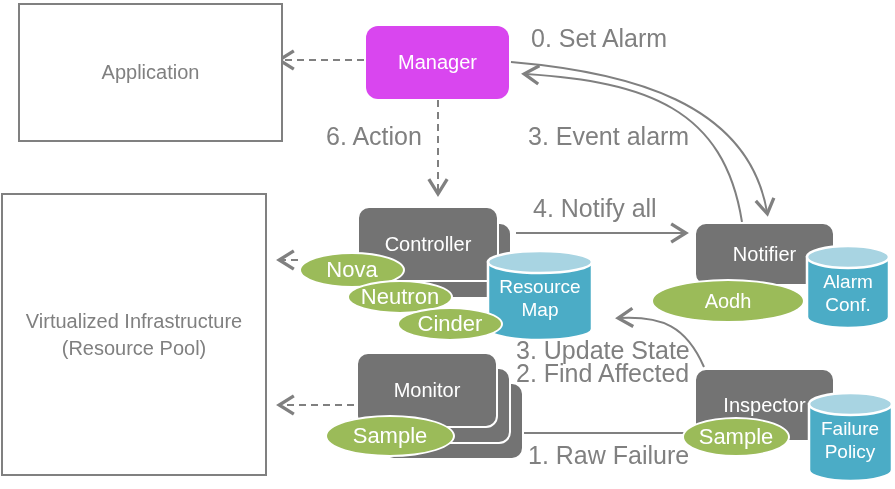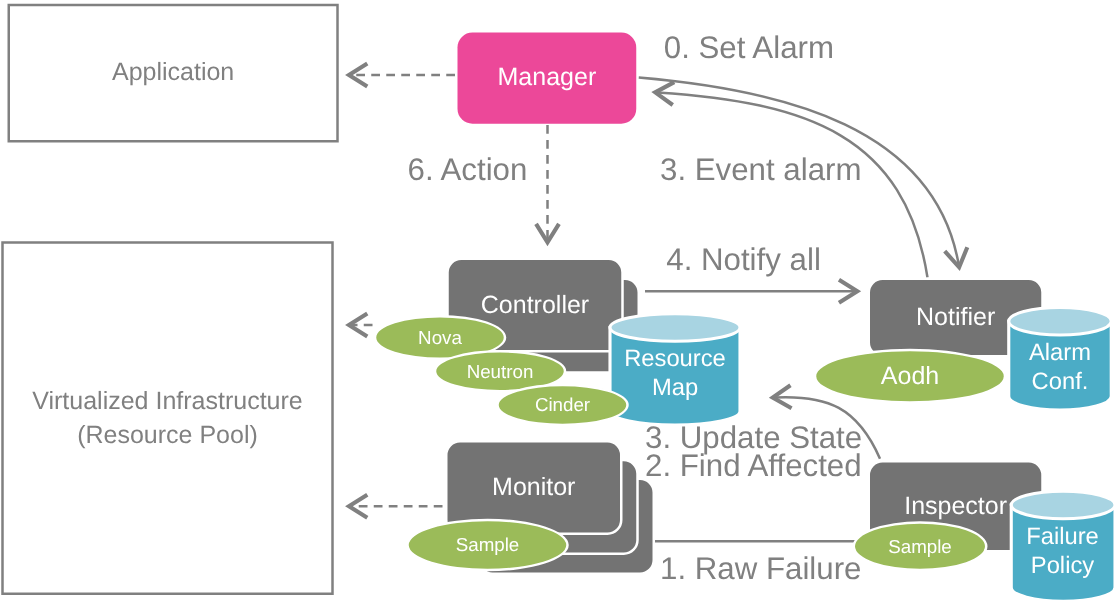--- a/index.html
+++ b/index.html
@@ -15,27 +15,27 @@
     color:#808080;font-size:20px;text-align:center;line-height:1.35;
     box-sizing:border-box;z-index:2;
   }
   
   .node{
     position:absolute;border-radius:12px;border:2px solid #fff;
     display:flex;align-items:center;justify-content:center;
     color:#fff;font-size:20px;box-sizing:border-box;z-index:2;
   }
   .node.blue{background:#737373;}
-  .node.gray{background:#ec4899;border:none;}
+  .node.gray{background:#d946ef;border:none;}
   .node.stackback{color:transparent;}
   
   .plugin{
     position:absolute;background:#9BBB59;border:2px solid #fff;border-radius:50%;
     display:flex;align-items:center;justify-content:center;
-    color:#fff;font-size:15px;box-sizing:border-box;z-index:4;
+    color:#fff;font-size:22px;box-sizing:border-box;z-index:4;
   }
   
   .step{
     position:absolute;color:#808080;font-size:25px;white-space:nowrap;z-index:5;
   }
   svg text{font-family:"Liberation Sans",sans-serif;font-size:19px;fill:#fff;}
   .connectors{z-index:1;}
   .cylinders{z-index:3;}
 </style>
 </head>
@@ -55,21 +55,21 @@
       <path d="M298,260 L281,260" stroke-dasharray="7 5" marker-end="url(#arw)"></path>
       <path d="M354,405 L281,405" stroke-dasharray="7 5" marker-end="url(#arw)"></path>
       <path d="M511,62 C628,72 748,102 767,212" marker-end="url(#arw)"></path>
       <path d="M742,222 C724,108 646,82 526,74" marker-end="url(#arw)"></path>
       <path d="M516,233 L684,233" marker-end="url(#arw)"></path>
       <path d="M704,367 C686,326 662,316 620,318" marker-end="url(#arw)"></path>
       <path d="M524,433 L690,433"></path>
     </g>
   </svg>
 
-  <div class="plainbox" style="left:6px;top:3px;width:265px;height:111px;">
+  <div class="plainbox" style="left:18px;top:3px;width:265px;height:139px;">
     <span>Application</span>
   </div>
 
   <div class="plainbox" style="left:1px;top:193px;width:266px;height:283px;">
     <span>
       <span style="display:block">Virtualized  Infrastructure</span>
       <span style="display:block">(Resource Pool)</span>
     </span>
   </div>
 

